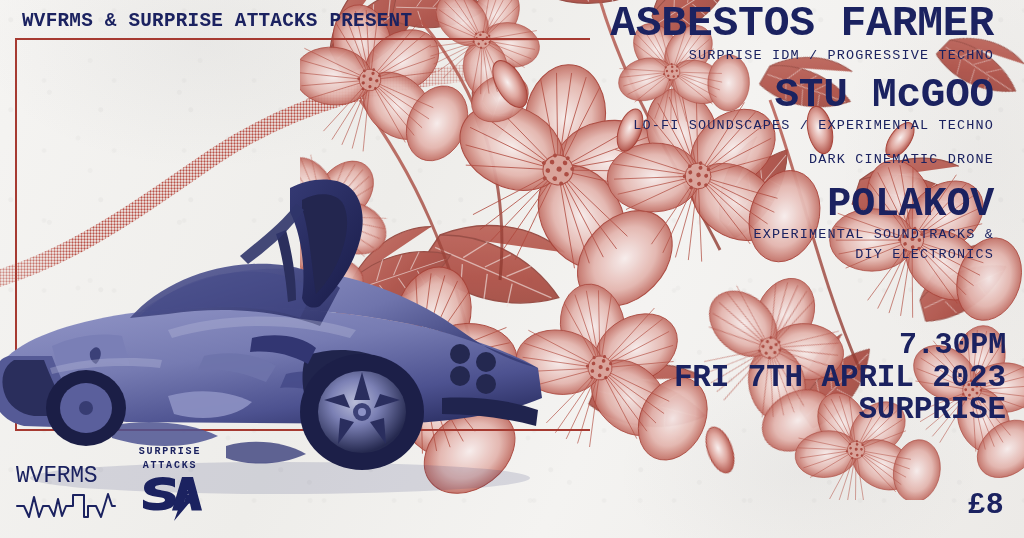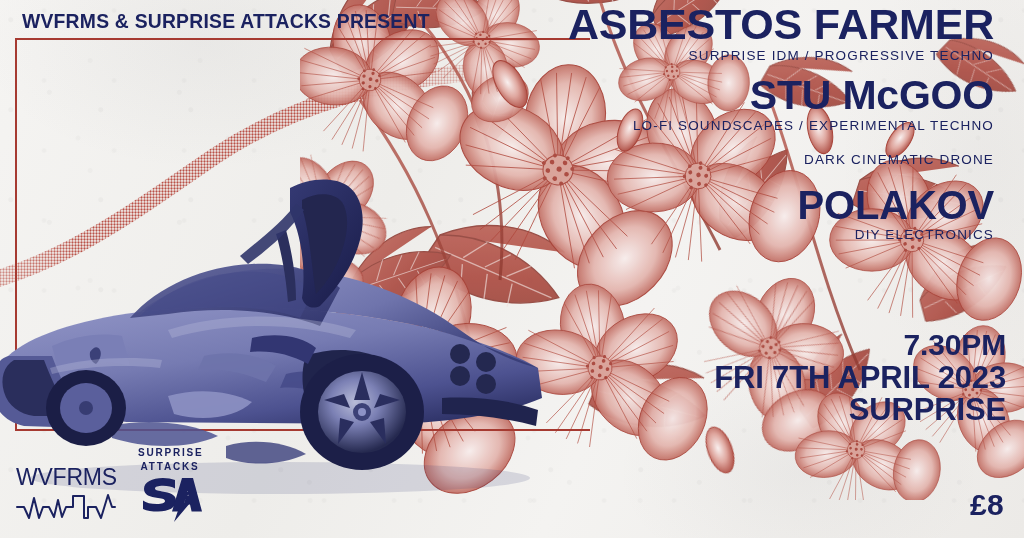--- a/index.html
+++ b/index.html
@@ -3,21 +3,21 @@
 <meta charset="utf-8">
 <style>
   html,body{margin:0;padding:0;background:#2a2a2a;}
   *{box-sizing:border-box;}
 
   .poster{
     position:relative;
     width:1024px;height:538px;
     overflow:hidden;
     background:#d946ef;
-    font-family:Liberation Sans, sans-serif;
+    font-family:Liberation Mono, monospace;
     color:#1b2260;
   }
 
   
   .paper-grain{
     position:absolute;inset:0;
     background:
       radial-gradient(circle at 12% 22%, rgba(0,0,0,.028) 0 2px, transparent 3px),
       radial-gradient(circle at 38% 71%, rgba(0,0,0,.022) 0 2px, transparent 3px),
       radial-gradient(circle at 63% 15%, rgba(0,0,0,.025) 0 1.5px, transparent 3px),
@@ -398,20 +398,21 @@
       <div class="act-name">STU McGOO</div>
       <div class="act-genre">LO-FI SOUNDSCAPES / EXPERIMENTAL TECHNO</div>
     </div>
 
     <div class="act act-3">
       <div class="act-genre">DARK CINEMATIC DRONE</div>
     </div>
 
     <div class="act act-4">
       <div class="act-name">POLAKOV</div>
+      <div class="act-genre">EXPERIMENTAL SOUNDTRACKS &amp;</div>
       <div class="act-genre">DIY ELECTRONICS</div>
     </div>
 
   </div>
 
   <div class="details">
     <div class="time">7.30PM</div>
     <div class="date">FRI 7TH APRIL 2023</div>
     <div class="city">SURPRISE</div>
   </div>

